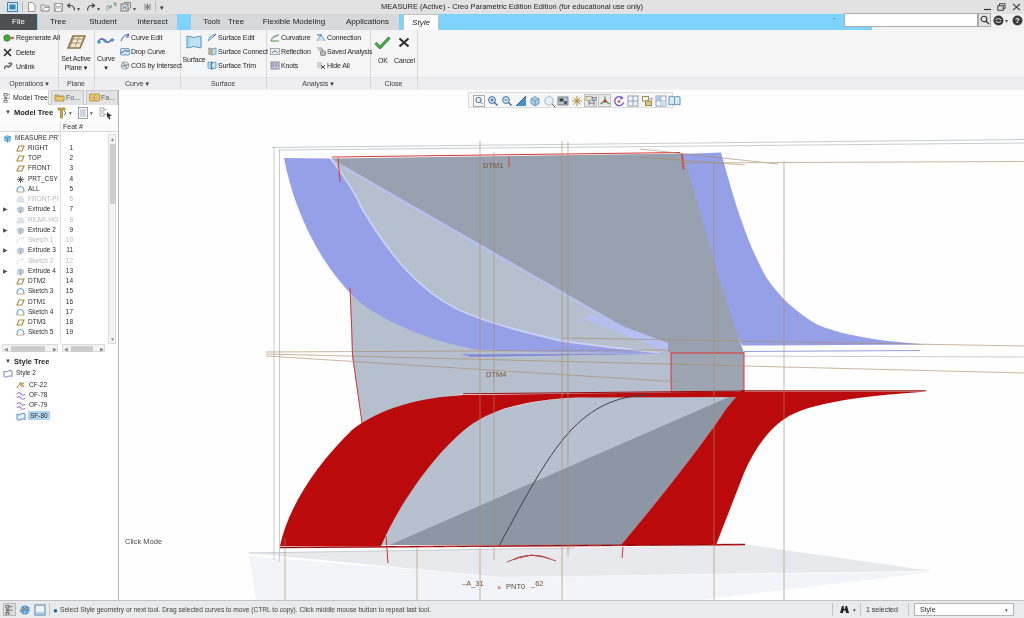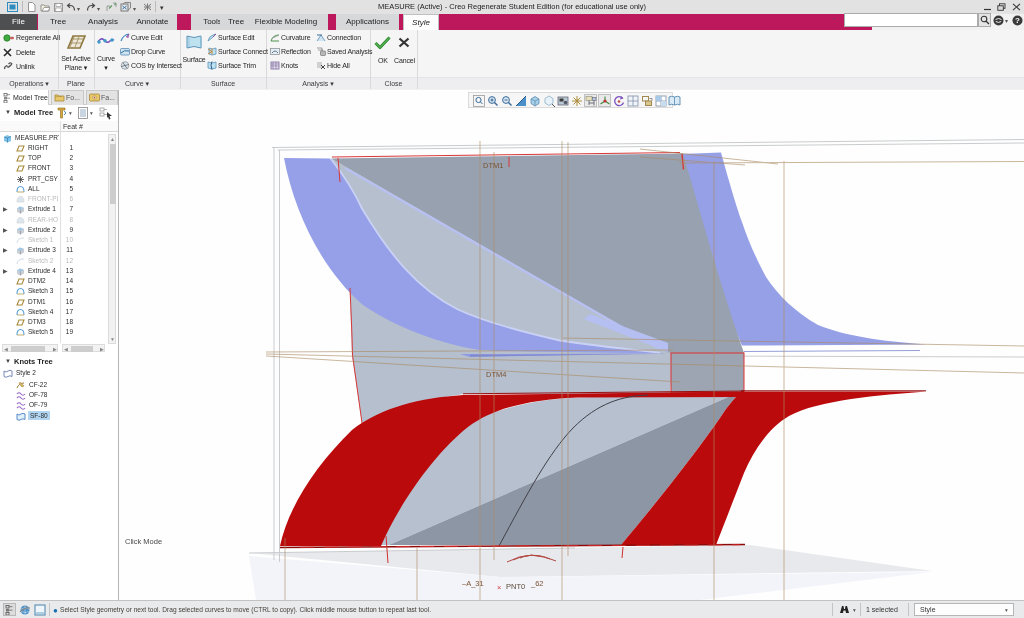--- a/index.html
+++ b/index.html
@@ -2,21 +2,21 @@
 <html><head><meta charset="utf-8">
 <style>
 *{margin:0;padding:0;box-sizing:border-box;}
 html,body{width:1024px;height:618px;overflow:hidden;}
 body{font-family:"Liberation Sans",sans-serif;position:relative;background:#f1f1f2;font-size:7px;color:#222;}
 .abs{position:absolute;}
 
 #titlebar{position:absolute;left:0;top:0;width:1024px;height:14px;background:#e2e2e3;}
 #title-text{position:absolute;left:0;top:2px;width:1024px;text-align:center;font-size:7.5px;color:#1c1c1c;}
 
-#tabrow{position:absolute;left:0;top:14px;width:872px;height:16px;background:#be185d;padding-left:24px;}
+#tabrow{position:absolute;left:0;top:14px;width:872px;height:16px;background:#7dd3fc;padding-left:24px;}
 .tab{position:absolute;top:0;height:16px;line-height:16px;text-align:center;font-size:8px;color:#222;background:#d6d8da;}
 .tab.file{background:#4d4f51;color:#fff;}
 .tab.active{background:#fdfdfd;font-style:italic;border:1px solid #c0c0c0;border-bottom:none;}
 
 #ribbon{position:absolute;left:0;top:30px;width:1024px;height:59px;background:#f5f5f6;border-bottom:1px solid #c9c9c9;}
 #riblabels{position:absolute;left:0;top:47px;width:1024px;height:12px;background:#eeeef0;border-top:1px solid #e4e4e6;}
 .grplabel{position:absolute;top:2px;font-size:7px;color:#3a3a3a;text-align:center;}
 .gsep{position:absolute;top:0;width:1px;height:59px;background:#d9d9da;}
 .ritem{position:absolute;font-size:7px;letter-spacing:-0.15px;color:#1f1f1f;white-space:nowrap;}
 
@@ -32,21 +32,21 @@
 #colline{position:absolute;left:60px;top:31px;width:1px;height:222px;background:#e0e0e0;}
 
 #canvas{position:absolute;left:119px;top:90px;width:905px;height:510px;background:#fefefe;overflow:hidden;}
 
 #statusbar{position:absolute;left:0;top:600px;width:1024px;height:18px;background:#e9eaeb;border-top:1px solid #c2c2c2;font-size:7px;color:#3d3d3d;}
 .sbox{position:absolute;top:2px;height:13px;border:1px solid #b6b6b6;background:#fdfdfd;font-size:7px;}
 </style></head>
 <body>
 
 <div id="titlebar">
-  <div id="title-text">MEASURE (Active) - Creo Regenerate Student Edition (for educational use only)</div>
+  <div id="title-text">MEASURE (Active) - Creo Parametric Edition Edition (for educational use only)</div>
   <div id="qat">
     <svg class="abs" style="left:7px;top:2px;" width="11" height="10">
         <rect x="0.5" y="0.5" width="10" height="9" fill="none" stroke="#2e8cc0" stroke-width="1"></rect>
         <rect x="2.5" y="2.5" width="6" height="5" fill="#2e8cc0"></rect>
       </svg>
     <div class="abs" style="left:22px;top:1px;width:1px;height:11px;background:#bbb;"></div>
     <svg class="abs" style="left:27px;top:2px;" width="9" height="10">
         <path d="M1.5,0.5 L5.5,0.5 L8,3 L8,9.5 L1.5,9.5 Z" fill="#fff" stroke="#8a8a8a" stroke-width="0.9"></path>
       </svg>
     <svg class="abs" style="left:40px;top:2px;" width="10" height="10">
@@ -92,25 +92,25 @@
       </svg>
     <svg class="abs" style="left:1012px;top:3px;" width="9" height="8">
         <path d="M1,0.8 L8,7.2 M8,0.8 L1,7.2" stroke="#333" stroke-width="1.1"></path>
       </svg>
   </div>
 </div>
 
 <div id="tabrow">
   <div class="tab file" style="left:0;width:37px;">File</div>
   <div class="tab" style="left:38px;width:40px;">Tree</div>
-  <div class="tab" style="left:78px;width:50px;">Analysis</div>
-  <div class="tab" style="left:128px;width:49px;">Annotate</div>
+  <div class="tab" style="left:78px;width:50px;">Student</div>
+  <div class="tab" style="left:128px;width:49px;">Intersect</div>
   <div class="tab" style="left:191px;width:43px;">Tools</div>
   <div class="tab" style="left:220px;width:32px;">Tree</div>
-  <div class="tab" style="left:244px;width:84px;">Flexible Modeling</div>
+  <div class="tab" style="left:252px;width:84px;">Flexible Modeling</div>
   <div class="tab" style="left:336px;width:63px;">Applications</div>
   <div class="tab active" style="left:403px;width:36px;">Style</div>
 </div>
 
 <div id="searchband">
   <div class="abs" style="left:833px;top:16px;font-size:8px;color:#555;">ˆ</div>
   <div class="abs" style="left:844px;top:13px;width:134px;height:14px;background:#fff;border:1px solid #ababab;"></div>
   <div class="abs" style="left:978px;top:13px;width:13px;height:14px;background:#e4e4e4;border:1px solid #ababab;"></div>
   <svg class="abs" style="left:980px;top:15px;" width="10" height="10">
       <circle cx="4" cy="4" r="2.8" fill="none" stroke="#333" stroke-width="1.1"></circle>
@@ -473,21 +473,21 @@
     </div>
     <div class="abs" style="left:62px;top:254px;width:43px;height:8px;background:#f2f2f2;border:1px solid #dcdcdc;">
       <span class="abs" style="left:1px;top:0.5px;font-size:5px;color:#888;">◀</span>
       <div class="abs" style="left:8px;top:0.5px;width:22px;height:6px;background:#cdcdcd;"></div>
       <span class="abs" style="left:37px;top:0.5px;font-size:5px;color:#888;">▶</span>
     </div>
   </div>
   <div id="styletree">
     <div class="abs" style="left:0;top:265px;width:118px;height:13px;background:#fff;">
       <span class="abs" style="left:5px;top:3px;font-size:6px;color:#444;">▼</span>
-      <span class="abs" style="left:14px;top:2px;font-weight:bold;font-size:7.5px;color:#222;">Knots Tree</span>
+      <span class="abs" style="left:14px;top:2px;font-weight:bold;font-size:7.5px;color:#222;">Style Tree</span>
     </div>
     <div class="trow" style="top:278px;">
         <svg class="abs" style="left:3px;top:0.5px;" width="10" height="9">
           <path d="M1,2 Q3,4 5,2 Q7,0.5 9,2 L9,7.5 Q7,6 5,7.5 Q3,9 1,7.5 Z" fill="#fff" stroke="#7a8ab8" stroke-width="1"></path>
         </svg>
         <span class="abs" style="left:16px;top:1px;">Style 2</span>
       </div>
     <div class="trow" style="top:290px;">
         <svg class="abs" style="left:16px;top:0.5px;" width="10" height="9">
           <path d="M1,7 Q3,2 8,2" fill="none" stroke="#9a7a3a" stroke-width="1"></path>

